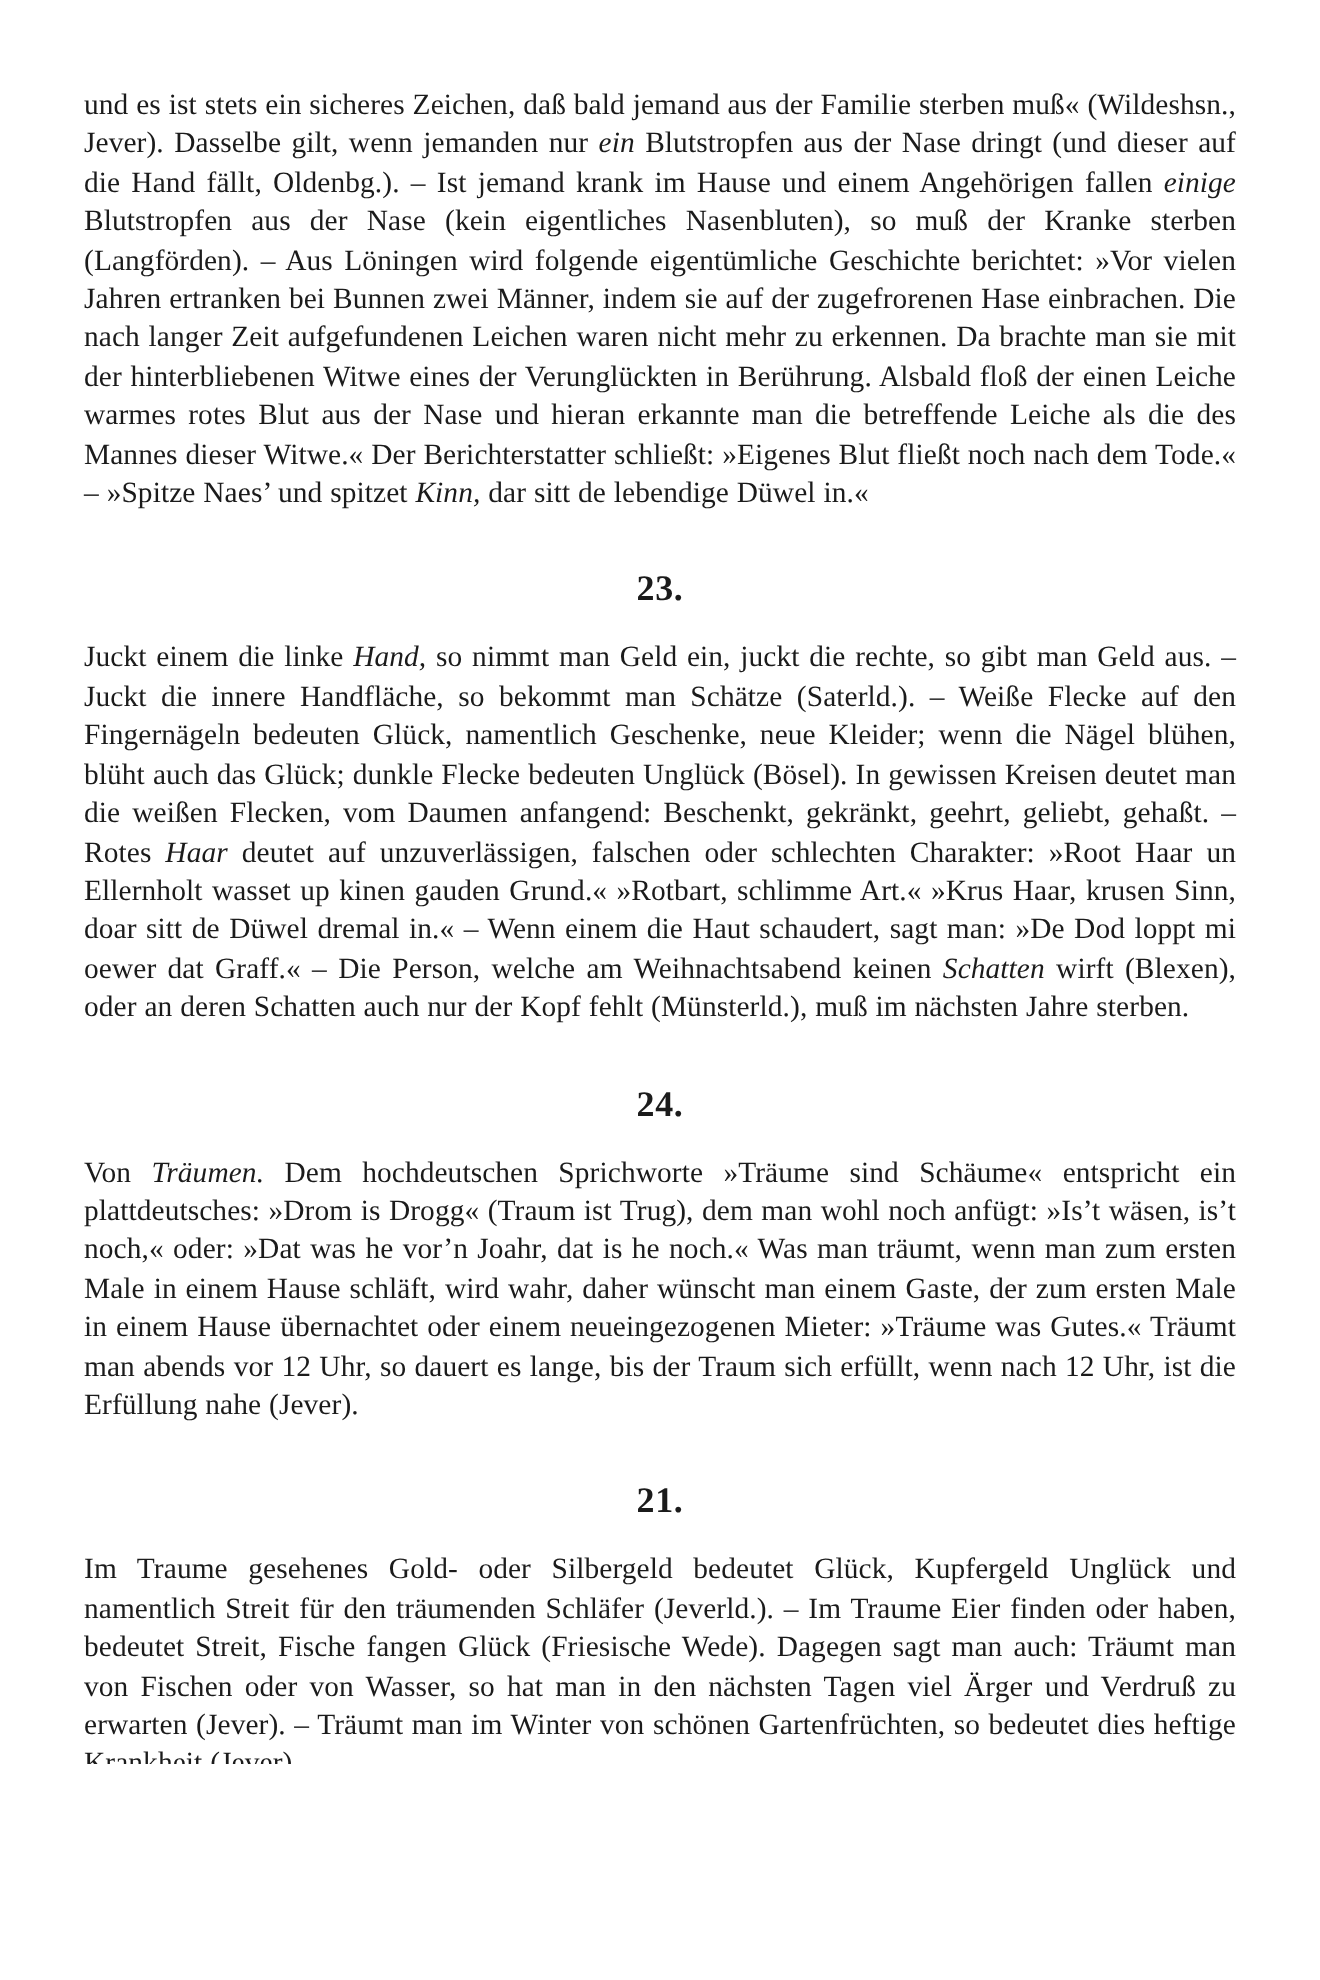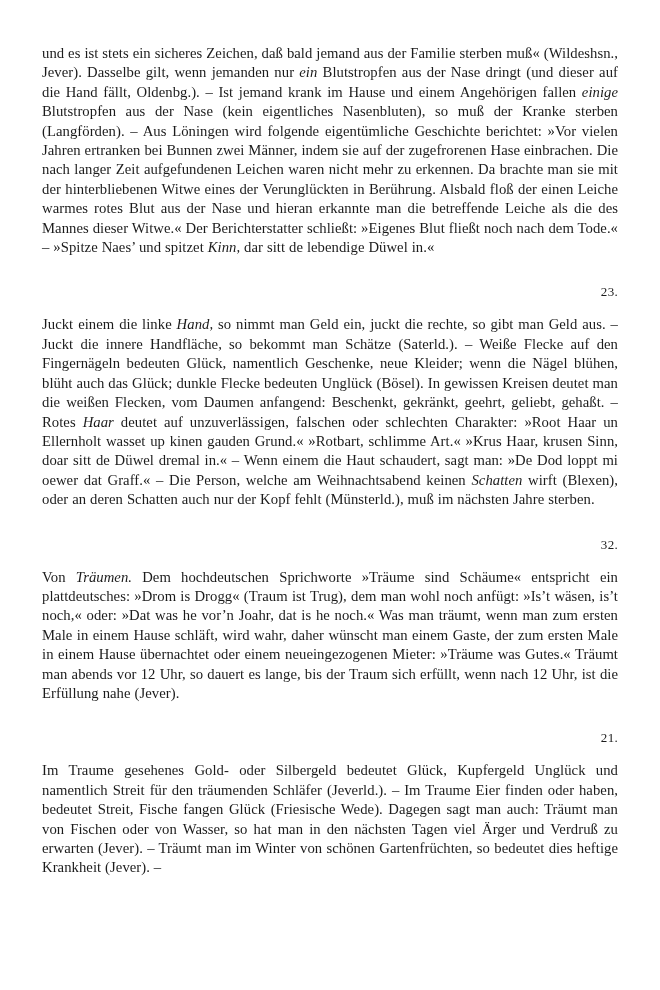--- a/index.html
+++ b/index.html
@@ -24,23 +24,23 @@
     margin: 0;
     font-size: 14.7px;
     line-height: 19.4px;
     text-align: justify;
     text-justify: inter-word;
     hyphens: auto;
     letter-spacing: 0.05px;
     word-spacing: 0.2px;
   }
   .section-number {
-    font-size: 13px;
-    font-weight: normal;
-    text-align: right;
+    font-size: 18px;
+    font-weight: bold;
+    text-align: center;
     margin: 27px 0 15px 0;
     letter-spacing: 0.3px;
   }
   .page-number {
     position: absolute;
     left: 42px;
     top: 980px;
     font-size: 11px;
     line-height: 1;
   }
@@ -49,21 +49,21 @@
 <body style="background: rgb(255, 255, 255); color: rgb(27, 27, 27);">
 
 <div class="page">
 
   <p class="para">und es ist stets ein sicheres Zeichen, daß bald jemand aus der Familie sterben muß« (Wildeshsn., Jever). Dasselbe gilt, wenn jemanden nur <i>ein</i> Blutstropfen aus der Nase dringt (und dieser auf die Hand fällt, Oldenbg.). – Ist jemand krank im Hause und einem Angehörigen fallen <i>einige</i> Blutstropfen aus der Nase (kein eigentliches Nasenbluten), so muß der Kranke sterben (Langförden). – Aus Löningen wird folgende eigentümliche Geschichte berichtet: »Vor vielen Jahren ertranken bei Bunnen zwei Männer, indem sie auf der zugefrorenen Hase einbrachen. Die nach langer Zeit aufgefundenen Leichen waren nicht mehr zu erkennen. Da brachte man sie mit der hinterbliebenen Witwe eines der Verunglückten in Berührung. Alsbald floß der einen Leiche warmes rotes Blut aus der Nase und hieran erkannte man die betreffende Leiche als die des Mannes dieser Witwe.« Der Berichterstatter schließt: »Eigenes Blut fließt noch nach dem Tode.« – »Spitze Naes’ und spitzet <i>Kinn,</i> dar sitt de lebendige Düwel in.«</p>
 
   <div class="section-number">23.</div>
 
   <p class="para">Juckt einem die linke <i>Hand,</i> so nimmt man Geld ein, juckt die rechte, so gibt man Geld aus. – Juckt die innere Handfläche, so bekommt man Schätze (Saterld.). – Weiße Flecke auf den Fingernägeln bedeuten Glück, namentlich Geschenke, neue Kleider; wenn die Nägel blühen, blüht auch das Glück; dunkle Flecke bedeuten Unglück (Bösel). In gewissen Kreisen deutet man die weißen Flecken, vom Daumen anfangend: Beschenkt, gekränkt, geehrt, geliebt, gehaßt. – Rotes <i>Haar</i> deutet auf unzuverlässigen, falschen oder schlechten Charakter: »Root Haar un Ellernholt wasset up kinen gauden Grund.« »Rotbart, schlimme Art.« »Krus Haar, krusen Sinn, doar sitt de Düwel dremal in.« – Wenn einem die Haut schaudert, sagt man: »De Dod loppt mi oewer dat Graff.« – Die Person, welche am Weihnachtsabend keinen <i>Schatten</i> wirft (Blexen), oder an deren Schatten auch nur der Kopf fehlt (Münsterld.), muß im nächsten Jahre sterben.</p>
 
-  <div class="section-number">32.</div>
+  <div class="section-number">24.</div>
 
   <p class="para">Von <i>Träumen.</i> Dem hochdeutschen Sprichworte »Träume sind Schäume« entspricht ein plattdeutsches: »Drom is Drogg« (Traum ist Trug), dem man wohl noch anfügt: »Is’t wäsen, is’t noch,« oder: »Dat was he vor’n Joahr, dat is he noch.« Was man träumt, wenn man zum ersten Male in einem Hause schläft, wird wahr, daher wünscht man einem Gaste, der zum ersten Male in einem Hause übernachtet oder einem neueingezogenen Mieter: »Träume was Gutes.« Träumt man abends vor 12 Uhr, so dauert es lange, bis der Traum sich erfüllt, wenn nach 12 Uhr, ist die Erfüllung nahe (Jever).</p>
 
   <div class="section-number">21.</div>
 
   <p class="para">Im Traume gesehenes Gold- oder Silbergeld bedeutet Glück, Kupfergeld Unglück und namentlich Streit für den träumenden Schläfer (Jeverld.). – Im Traume Eier finden oder haben, bedeutet Streit, Fische fangen Glück (Friesische Wede). Dagegen sagt man auch: Träumt man von Fischen oder von Wasser, so hat man in den nächsten Tagen viel Ärger und Verdruß zu erwarten (Jever). – Träumt man im Winter von schönen Gartenfrüchten, so bedeutet dies heftige Krankheit (Jever). –</p>
 
   <div class="page-number">30</div>
 
 </div>

